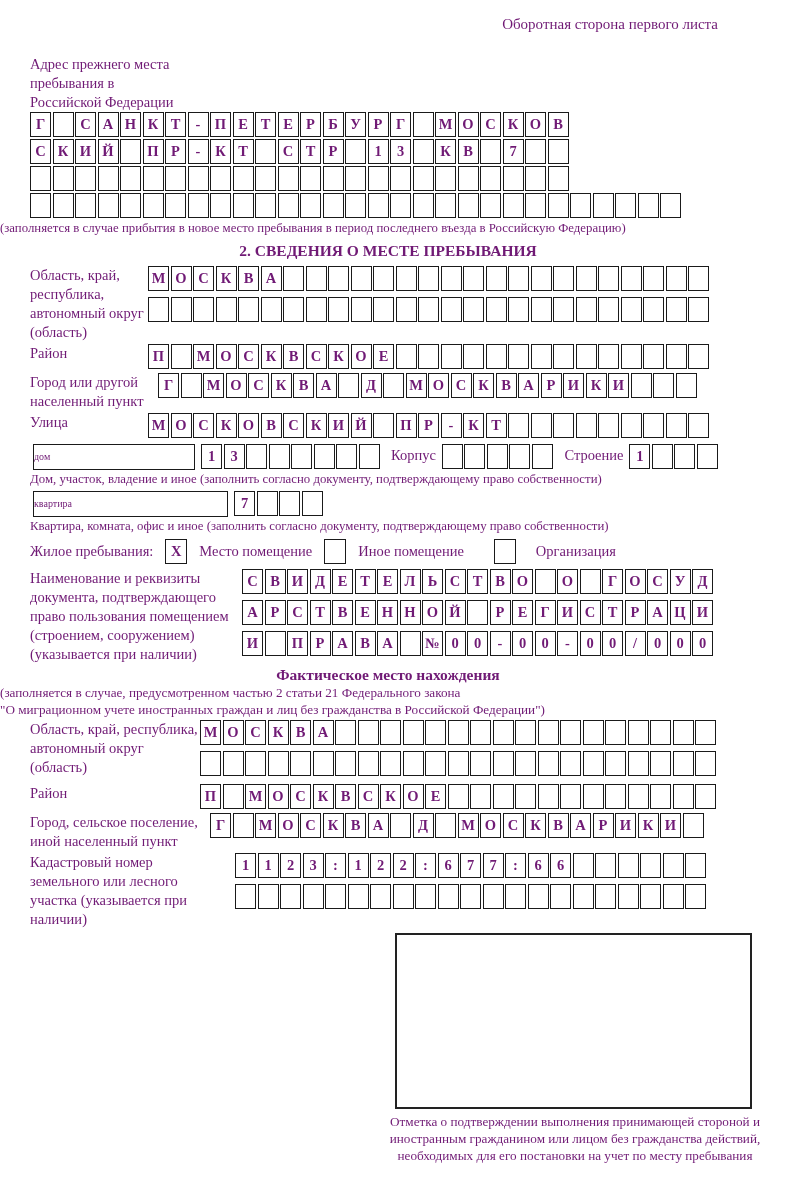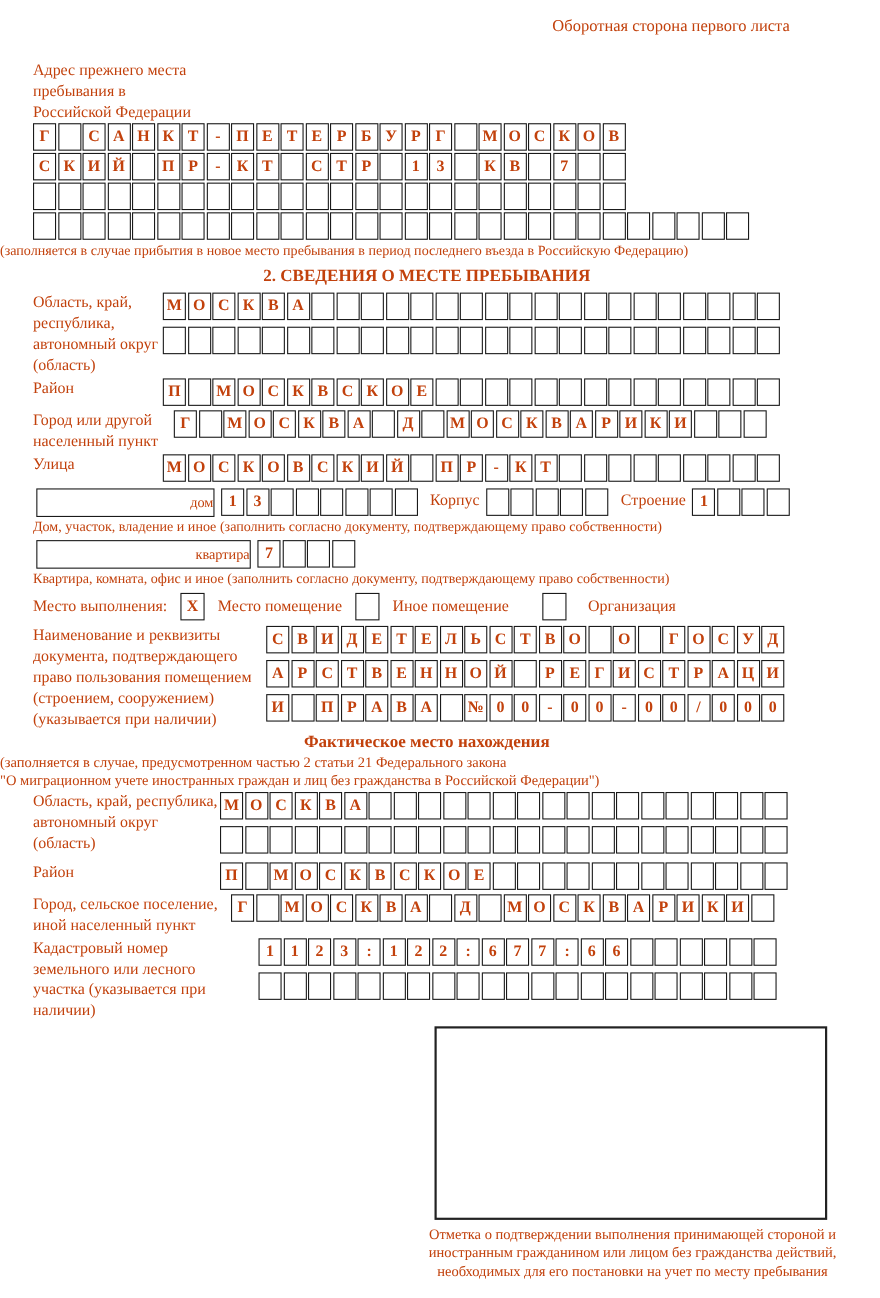--- a/index.html
+++ b/index.html
@@ -1,38 +1,38 @@
 <!DOCTYPE html>
 <html><head>
 <meta charset="utf-8">
 <style>
   html,body{margin:0;padding:0;background:#fff;}
   .page{width:776px;height:1180px;position:relative;background:#fff;overflow:hidden;
-        font-family:"Liberation Serif", serif;color:#c2410c;font-size:14.5px;}
+        font-family:"Liberation Serif", serif;color:#701a75;font-size:14.5px;}
   .hdr{text-align:right;padding:16px 58px 0 0;font-size:15px;}
   .flex{display:flex;}
   .blk1{margin:22px 0 0 30px;flex-direction:column;}
   .flabel{font-size:14.5px;line-height:19px;}
   .w150{width:150px;}
   .w118{width:118px;}
   .w212{width:212px;}
   .w170{width:170px;}
   .cellrow{white-space:nowrap;height:27px;}
   .cell{display:inline-block;width:19px;height:23px;border:1.5px solid #1a1a1a;
         margin-right:1.5px;text-align:center;line-height:23px;font-size:14.5px;
         font-weight:bold;vertical-align:top;background:#fff;}
   .gap .cellrow{margin-bottom:4px;}
   .fullrow{margin-left:30px;}
   .caption{font-size:12.8px;text-align:left;margin-top:1px;}
   .sec-title{font-weight:bold;text-align:center;font-size:15.5px;margin-top:6px;}
   .frow{display:flex;margin-left:30px;margin-top:2px;}
   .indent10{margin-left:10px;}
   .houserow{display:flex;align-items:flex-start;margin:4px 0 0 33px;}
-  .namebox{border:1.6px solid #1a1a1a;height:24px;line-height:24px;text-align:right;
-           font-size:13px;}
+  .namebox{border:1.6px solid #1a1a1a;height:24px;line-height:24px;text-align:left;
+           font-size:10px;}
   .nb-dom{width:160px;margin-right:6px;}
   .nb-kv{width:193px;margin-right:6px;}
   .inlinelabel{margin:3px 6px 0 10px;}
   .stayrow{display:flex;align-items:center;margin:4px 0 0 30px;height:27px;}
   .checkbox{display:inline-block;width:20px;height:23px;border:1.6px solid #1a1a1a;
             text-align:center;line-height:23px;font-weight:bold;margin:0 12px;}
   .hint{font-size:13px;margin:0 0 0 215px;}
   .docblk{margin-top:4px;}
   .note{font-size:13.2px;text-align:left;line-height:17px;}
   .stampbox{margin:4px 0 0 395px;width:353px;height:172px;border:2px solid #222;}
@@ -92,21 +92,21 @@
   </div>
   <div class="caption" style="text-align:left;margin-left:30px">Дом, участок, владение и иное (заполнить согласно документу, подтверждающему право собственности)</div>
 
   <div class="houserow">
     <div class="namebox nb-kv">квартира</div>
     <div class="cellrow"><span class="cell">7</span><span class="cell"></span><span class="cell"></span><span class="cell"></span></div>
   </div>
   <div class="caption" style="text-align:left;margin-left:30px">Квартира, комната, офис и иное (заполнить согласно документу, подтверждающему право собственности)</div>
 
   <div class="stayrow">
-    <span>Место выполнения:</span>
+    <span>Жилое пребывания:</span>
     <span class="checkbox">X</span>
     <span>Место помещение</span>
     <span class="checkbox"></span>
     <span>Иное помещение</span>
     <span class="checkbox" style="margin-left:30px;margin-right:20px"></span>
     <span>Организация</span>
   </div>
 
   <div class="frow docblk">
     <div class="flabel w212">Наименование и реквизиты документа, подтверждающего право пользования помещением (строением, сооружением) (указывается при наличии)</div>

